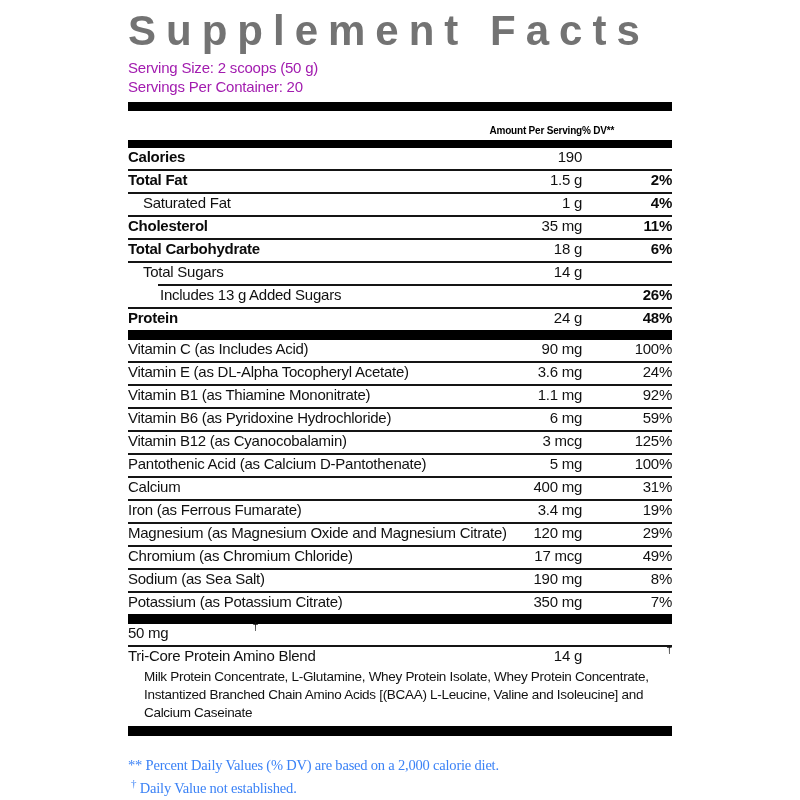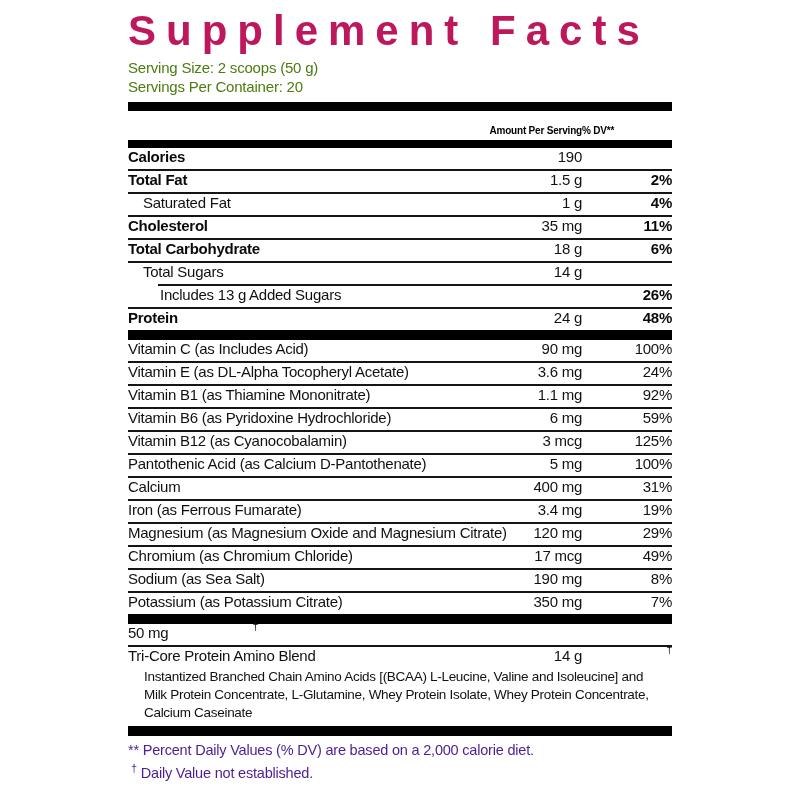--- a/index.html
+++ b/index.html
@@ -19,27 +19,27 @@
     width: 544px;
   }
   .title {
     font-size: 42px;
     font-weight: bold;
     letter-spacing: 10px;
     margin-right: -10px;
     white-space: nowrap;
     line-height: 46px;
     margin-bottom: 5px;
-    color: #be185d;
+    color: #737373;
   }
   .serving-line {
     font-size: 15px;
     line-height: 18.5px;
     letter-spacing: -0.2px;
-    color: #4d7c0f;
+    color: #a21caf;
   }
   .bar {
     background: #000;
     width: 100%;
   }
   .bar-top    { height: 9px;  margin-top: 6px; }
   .bar-header { height: 8px; }
   .bar-section{ height: 10px; }
   .col-header-row {
     display: flex;
@@ -78,25 +78,26 @@
   }
   .sub {
     font-size: 13.5px;
     line-height: 18px;
     letter-spacing: -0.3px;
     padding-left: 16px;
     padding-bottom: 4px;
     color: #111;
   }
   .footnotes {
-    margin-top: 5px;
+    margin-top: 20px;
     font-size: 14.5px;
     line-height: 18px;
     letter-spacing: -0.2px;
-    color: #4c1d95;
+    color: #3b82f6;
+    font-family: Liberation Serif, serif;
   }
   .fn-line { display: block; }
   .fn-marker { display: inline-block; }
   .fn-dag {
     font-size: 11px;
     vertical-align: super;
     padding-left: 3px;
   }
 </style>
 </head>
@@ -251,22 +252,22 @@
         <div class="amt">50 mg</div>
         <div class="dv"><span class="dag">†</span></div>
       </div>
       <div class="sep"></div>
       <div class="row">
         <div class="name">Tri-Core Protein Amino Blend</div>
         <div class="amt">14 g</div>
         <div class="dv"><span class="dag">†</span></div>
       </div>
       <div class="sub">
+        <div>Milk Protein Concentrate, L-Glutamine, Whey Protein Isolate, Whey Protein Concentrate,</div>
         <div>Instantized Branched Chain Amino Acids [(BCAA) L-Leucine, Valine and Isoleucine] and</div>
-        <div>Milk Protein Concentrate, L-Glutamine, Whey Protein Isolate, Whey Protein Concentrate,</div>
         <div>Calcium Caseinate</div>
       </div>
     </div>
 
   <div class="bar bar-section"></div>
 
   <div class="footnotes">
     <span class="fn-line"><span class="fn-marker">**</span>&nbsp;<span>Percent Daily Values (% DV) are based on a 2,000 calorie diet.</span></span>
     <span class="fn-line"><span class="fn-dag">†</span>&nbsp;<span>Daily Value not established.</span></span>
   </div>

